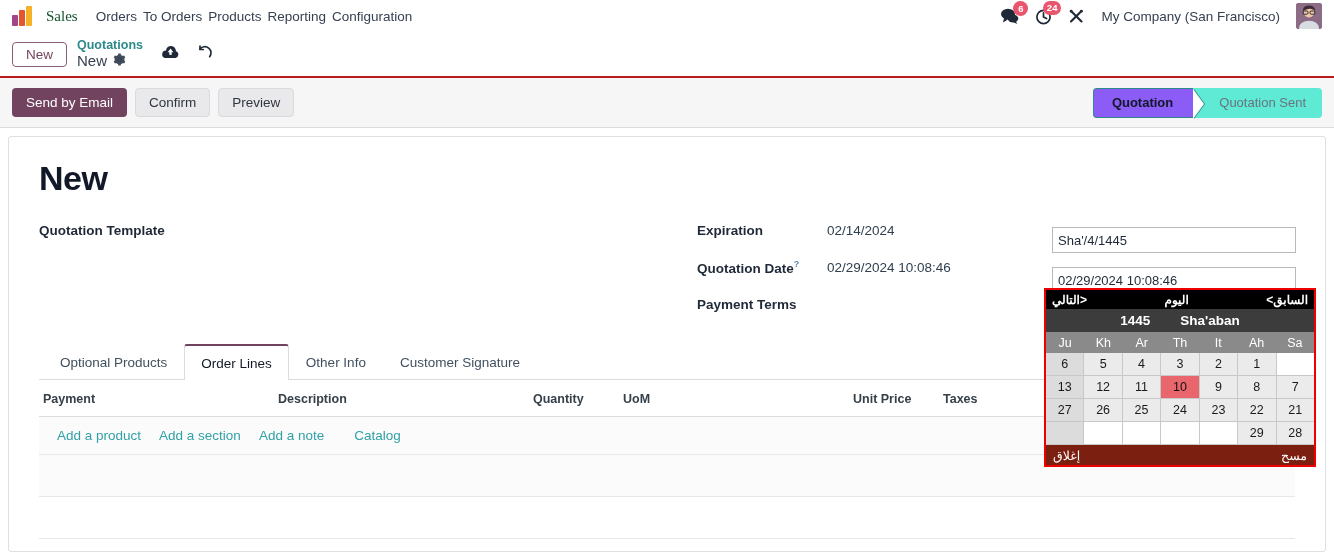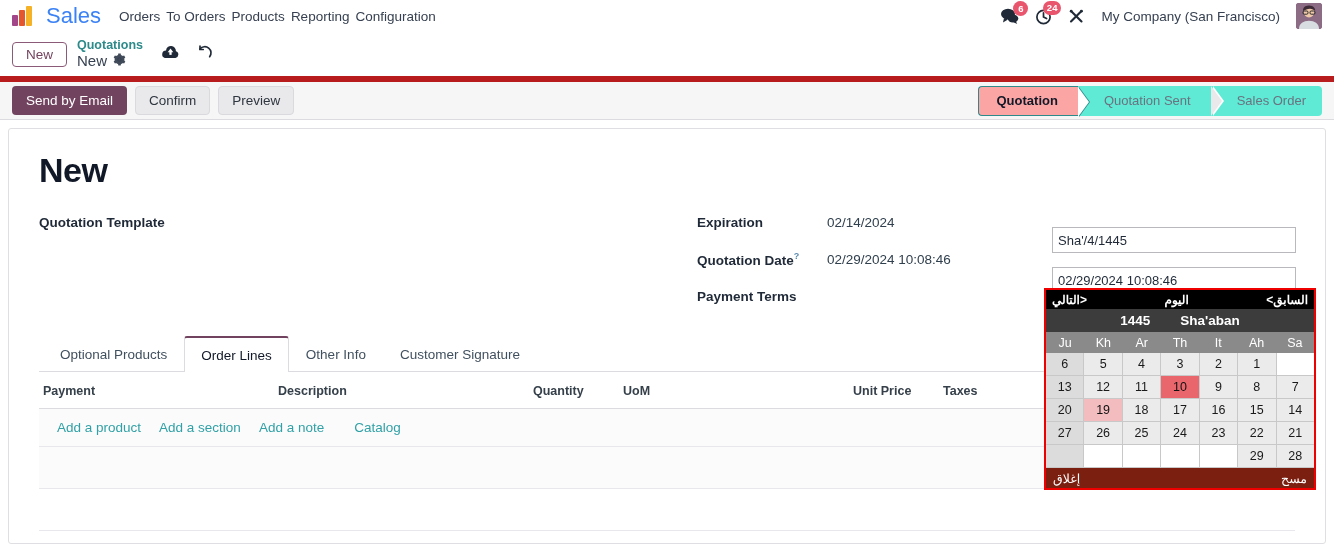--- a/index.html
+++ b/index.html
@@ -15,21 +15,21 @@
   .navbar {
     height: 32px; background: #fff; display: flex; align-items: center;
     padding: 0 8px; position: relative; z-index: 5;
   }
   .logo { width: 26px; height: 20px; display: flex; align-items: flex-end;
           gap: 1px; margin-right: 8px; margin-left: 4px; }
   .logo i { display: block; border-radius: 1px; }
   .logo i:nth-child(1) { width: 6px; height: 11px; background: #a24689; }
   .logo i:nth-child(2) { width: 6px; height: 16px; background: #e4572e; }
   .logo i:nth-child(3) { width: 6px; height: 20px; background: #f5b227; }
-  .brand { font-size: 22px; color: #3b82f6; font-weight: 400; margin-right: 18px; }
+  .brand { font-size: 15px; color: #14532d; font-weight: 400; margin-right: 18px; font-family: Liberation Serif, serif; }
   .navmenu { display: flex; align-items: center; gap: 6px; }
   .navmenu a { font-size: 13.5px; color: #374151; text-decoration: none; }
   .navright { margin-left: auto; display: flex; align-items: center; gap: 16px; padding-right: 4px;}
   .sysicon { position: relative; display: inline-flex; align-items: center; color: #1f2937; }
   .badge {
     position: absolute; top: -7px; right: -9px; background: #e8556d; color: #fff;
     font-size: 9.5px; line-height: 1; border-radius: 9px; padding: 2.5px 4px;
     min-width: 15px; text-align: center; font-weight: 600;
   }
   .company { font-size: 13.5px; color: #374151; }
@@ -48,21 +48,21 @@
     border-radius: 4px; padding: 4px 13px; font-size: 13.5px; cursor: pointer;
   }
   .crumbs { line-height: 1.08; }
   .crumbs .top { font-size: 12.5px; color: #2d8a8a; font-weight: 700; }
   .crumbs .bot { font-size: 15px; color: #374151; display: flex; align-items: center; gap: 6px;}
   .gear { font-size: 12px; color: #374151; }
   .cbar-icons { display: flex; align-items: center; gap: 16px; margin-left: 8px; color: #1f2937; }
 
   
   .actionbar {
-    height: 44px; background: #f6f6f7; border-top: 6px solid #b91c1c;
+    height: 52px; background: #f6f6f7; border-top: 2px solid #b91c1c;
     border-bottom: 1px solid #dcdce0;
     display: flex; align-items: center; padding: 0 12px; gap: 8px;
   }
   .btn { border-radius: 4px; font-size: 13.5px; padding: 6px 13px; cursor: pointer; border: 1px solid transparent;}
   .btn-primary { background: #71435f; color: #fff; }
   .btn-plain { background: #e9e9eb; color: #2f3640; border-color: #d9d9de; }
 
   .statusbar { margin-left: auto; display: flex; align-items: stretch; height: 30px; }
   .stage {
     position: relative; background: #5eead4; color: #6b7280; font-size: 13px;
@@ -75,21 +75,21 @@
     border-top: 15px solid transparent; border-bottom: 15px solid transparent;
     border-left: 11px solid #e9e9ec;
   }
   .stage::before {
     content:''; position: absolute; right: -13px; top: 0; width: 0; height: 0; z-index:1;
     border-top: 15px solid transparent; border-bottom: 15px solid transparent;
     border-left: 11px solid #ffffff;
   }
   .stage:last-child::after, .stage:last-child::before { display: none; }
   .stage.active {
-    background: #fca5a5; color: #111827; font-weight: 700;
+    background: #8b5cf6; color: #111827; font-weight: 700;
     border: 1px solid #2d8a8a; border-right: none; border-radius: 4px 0 0 4px;
   }
   .stage.active::after { border-left-color: #fff; right: -11px; }
   .stage.active::before { border-left-color: #2d8a8a; right: -12px; }
 
   
   .sheet {
     margin: 8px 8px 0 8px; background: #fff; border: 1px solid #dfdfe3;
     border-radius: 3px; height: 416px; position: relative; overflow: hidden;
   }
@@ -273,21 +273,20 @@
   </div>
 </div>
 
 <div class="actionbar">
   <button class="btn btn-primary">Send by Email</button>
   <button class="btn btn-plain">Confirm</button>
   <button class="btn btn-plain">Preview</button>
   <div class="statusbar">
     <div class="stage active">Quotation</div>
     <div class="stage">Quotation Sent</div>
-    <div class="stage">Sales Order</div>
   </div>
 </div>
 
 <div class="sheet">
   <div class="sheet-inner">
     <h1 class="title">New</h1>
 
     <div class="fieldgrid">
       <div class="col">
         <div class="frow">
@@ -400,29 +399,20 @@
       <div class="dp-week">
         <div class="dp-cell week-end">13</div>
         <div class="dp-cell">12</div>
         <div class="dp-cell">11</div>
         <div class="dp-cell selected">10</div>
         <div class="dp-cell">9</div>
         <div class="dp-cell">8</div>
         <div class="dp-cell">7</div>
       </div>
       <div class="dp-week">
-        <div class="dp-cell week-end">20</div>
-        <div class="dp-cell today">19</div>
-        <div class="dp-cell">18</div>
-        <div class="dp-cell">17</div>
-        <div class="dp-cell">16</div>
-        <div class="dp-cell">15</div>
-        <div class="dp-cell">14</div>
-      </div>
-      <div class="dp-week">
         <div class="dp-cell week-end">27</div>
         <div class="dp-cell">26</div>
         <div class="dp-cell">25</div>
         <div class="dp-cell">24</div>
         <div class="dp-cell">23</div>
         <div class="dp-cell">22</div>
         <div class="dp-cell">21</div>
       </div>
       <div class="dp-week">
         <div class="dp-cell week-end empty"></div>

